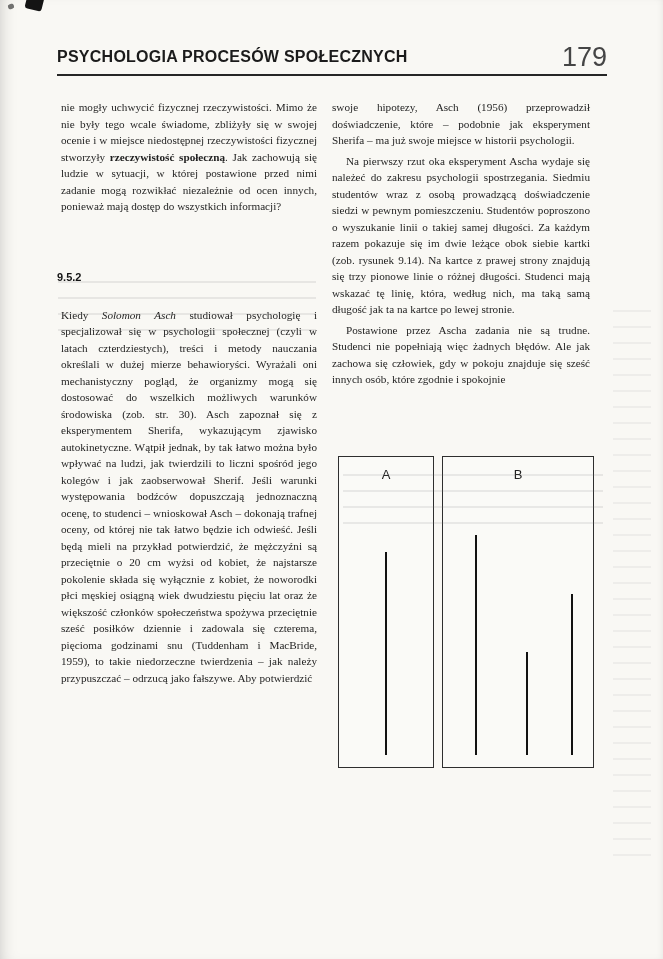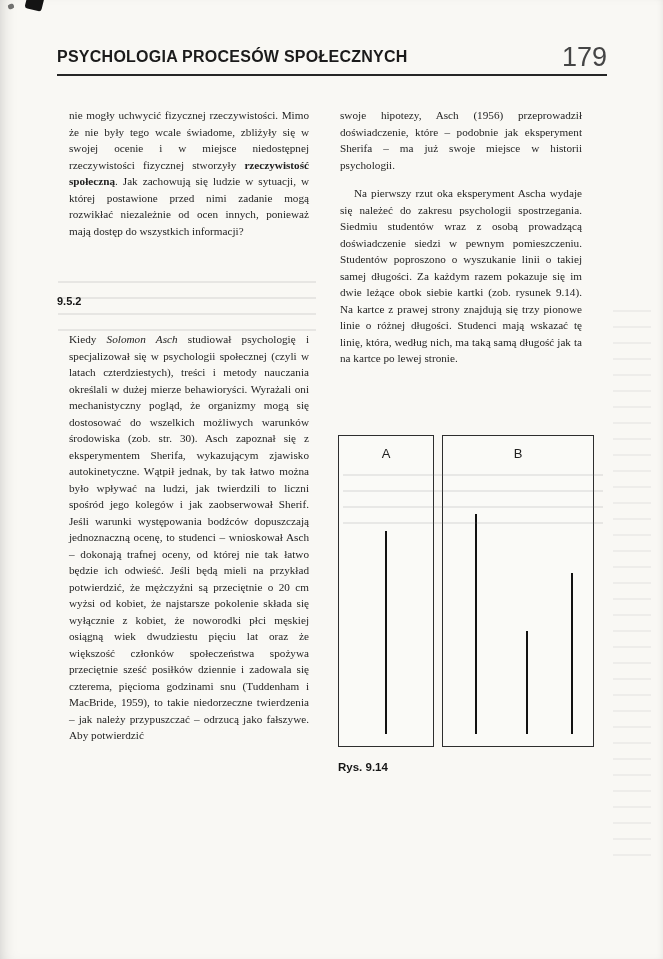--- a/index.html
+++ b/index.html
@@ -34,21 +34,21 @@
   }
   .page-number{
     font-family:"Liberation Sans", sans-serif;
     font-size:27px;line-height:.85;color:#454545;font-weight:400;
   }
   
   .col{position:absolute;top:95px;}
   .col-left{left:57px;width:264px;}
   .col-right{left:328px;width:266px;}
   .col p{
-    margin:12px;text-align:justify;
+    margin:4px;text-align:justify;
     font-size:11.2px;line-height:16.5px;color:#1e1e1e;
   }
   .indent{text-indent:14px;}
   .col p strong{font-weight:700;}
   .col p em{font-style:italic;}
   
   .section-heading{
     display:flex;gap:9px;
     margin:53px 0 21px 0;
     font-family:"Liberation Sans", sans-serif;
@@ -109,35 +109,35 @@
     <div class="section-heading">
       <span class="num">9.5.2</span>
     </div>
 
     <p><span>Kiedy </span><em>Solomon Asch</em><span> studiował psychologię i specjalizował się w psychologii społecznej (czyli w latach czterdziestych), treści i metody nauczania określali w dużej mierze behawioryści. Wyrażali oni mechanistyczny pogląd, że organizmy mogą się dostosować do wszelkich możliwych warunków środowiska (zob. str. 30). Asch zapoznał się z eksperymentem Sherifa, wykazującym zjawisko autokinetyczne. Wątpił jednak, by tak łatwo można było wpływać na ludzi, jak twierdzili to liczni spośród jego kolegów i jak zaobserwował Sherif. Jeśli warunki występowania bodźców dopuszczają jednoznaczną ocenę, to studenci – wnioskował Asch – dokonają trafnej oceny, od której nie tak łatwo będzie ich odwieść. Jeśli będą mieli na przykład potwierdzić, że mężczyźni są przeciętnie o 20 cm wyżsi od kobiet, że najstarsze pokolenie składa się wyłącznie z kobiet, że noworodki płci męskiej osiągną wiek dwudziestu pięciu lat oraz że większość członków społeczeństwa spożywa przeciętnie sześć posiłków dziennie i zadowala się czterema, pięcioma godzinami snu (Tuddenham i MacBride, 1959), to takie niedorzeczne twierdzenia – jak należy przypuszczać – odrzucą jako fałszywe. Aby potwierdzić</span></p>
   </div>
 
   <div class="col col-right">
     <p>swoje hipotezy, Asch (1956) przeprowadził doświadczenie, które – podobnie jak eksperyment Sherifa – ma już swoje miejsce w historii psychologii.</p>
     <p class="indent">Na pierwszy rzut oka eksperyment Ascha wydaje się należeć do zakresu psychologii spostrzegania. Siedmiu studentów wraz z osobą prowadzącą doświadczenie siedzi w pewnym pomieszczeniu. Studentów poproszono o wyszukanie linii o takiej samej długości. Za każdym razem pokazuje się im dwie leżące obok siebie kartki (zob. rysunek 9.14). Na kartce z prawej strony znajdują się trzy pionowe linie o różnej długości. Studenci mają wskazać tę linię, która, według nich, ma taką samą długość jak ta na kartce po lewej stronie.</p>
+    <p class="indent">Postawione przez Ascha zadania nie są trudne. Studenci nie popełniają więc żadnych błędów. Ale jak zachowa się człowiek, gdy w pokoju znajduje się sześć innych osób, które zgodnie i spokojnie</p>
 
     <div class="figure">
       <div class="cards">
         <div class="card card-a">
           <span class="card-label">A</span>
         <div class="fig-line" style="left: 50%; height: 203px;"></div>
           </div>
         <div class="card card-b">
           <span class="card-label">B</span>
         <div class="fig-line" style="left: 22%; height: 220px;"></div>
             <div class="fig-line" style="left: 56%; height: 103px;"></div>
             <div class="fig-line" style="left: 86%; height: 161px;"></div>
           </div>
       </div>
-      <div class="caption-label">Rys. 9.14</div>
     </div>
   </div>
 
   <div class="bleed bleed-1"></div>
   <div class="bleed bleed-2"></div>
   <div class="bleed bleed-3"></div>
 
 </div>
 
 </body></html>

